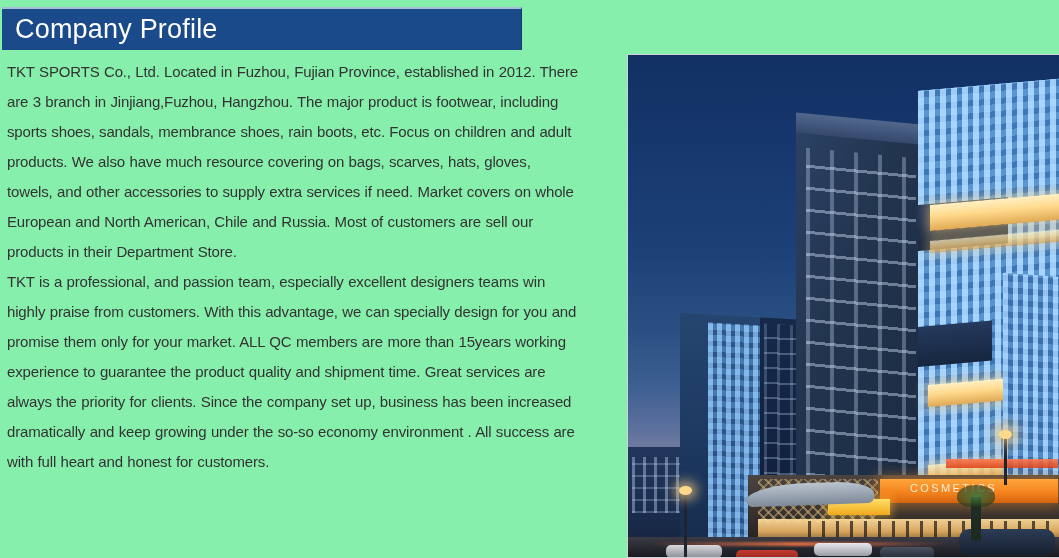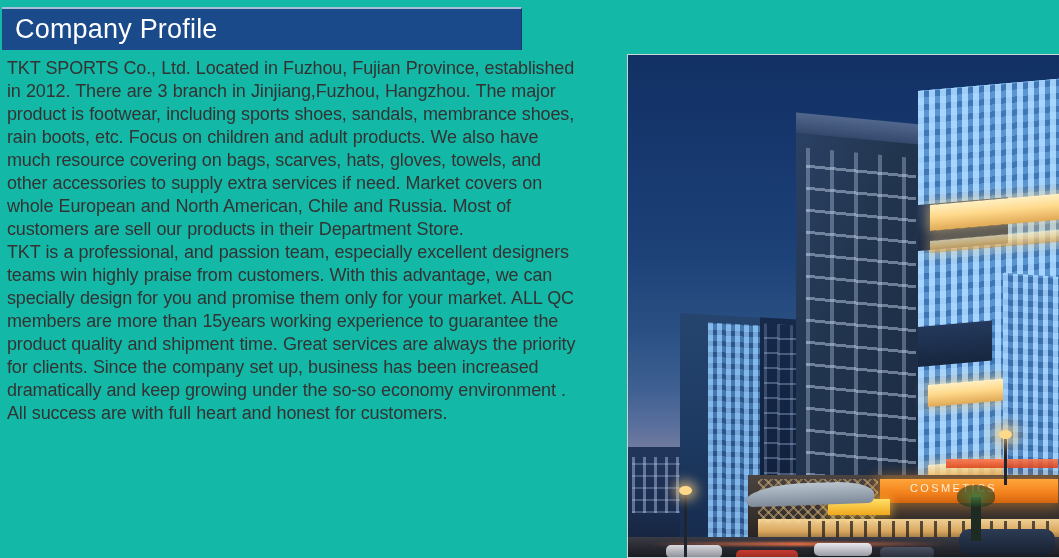--- a/index.html
+++ b/index.html
@@ -2,21 +2,21 @@
 <html><head>
 <meta charset="utf-8">
 <style>
   * { margin:0; padding:0; box-sizing:border-box; }
   html, body {
     width:1059px; height:558px;
     background:#ffffff;
     font-family:"Liberation Sans", sans-serif;
     overflow:hidden;
   }
-  .page { position:relative; width:1059px; height:558px; background:#14b8a6; }
+  .page { position:relative; width:1059px; height:558px; background:#86efac; }
 
   
   .left-col {
     position:absolute; left:0; top:0;
     width:600px; height:558px;
   }
 
   .title-bar {
     position:absolute; left:2px; top:7px;
     width:520px; height:43px;
@@ -33,22 +33,22 @@
     line-height:1;
     font-weight:400;
   }
 
   .body-copy {
     position:absolute; left:7px; top:57px;
     width:572px;
   }
   .para {
     color:#333333;
-    font-size:18px;
-    line-height:23px;
+    font-size:15px;
+    line-height:30px;
     letter-spacing:-0.15px;
     word-spacing:0.4px;
   }
   .para + .para { }
 
   
   .photo-frame {
     position:absolute; left:627px; top:54px;
     width:432px; height:504px;
     border:1px solid #cfd4d9;

